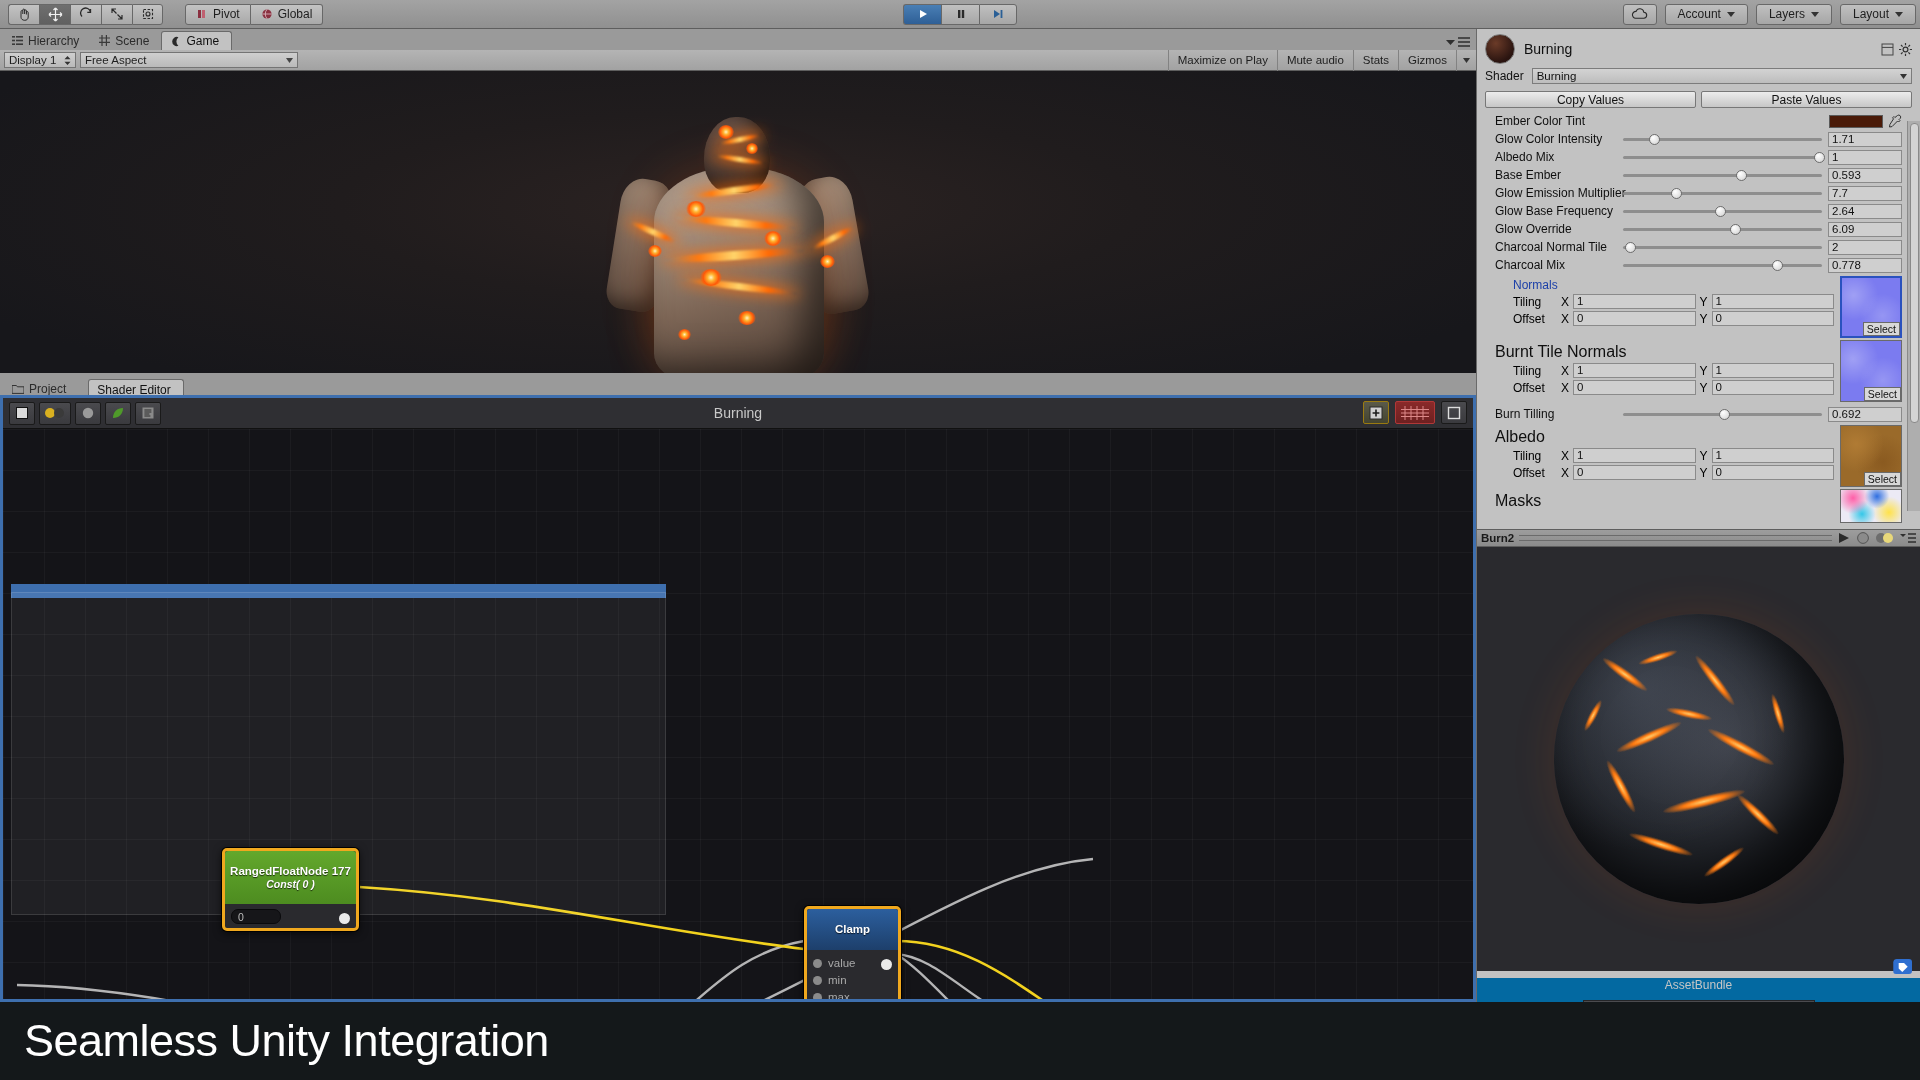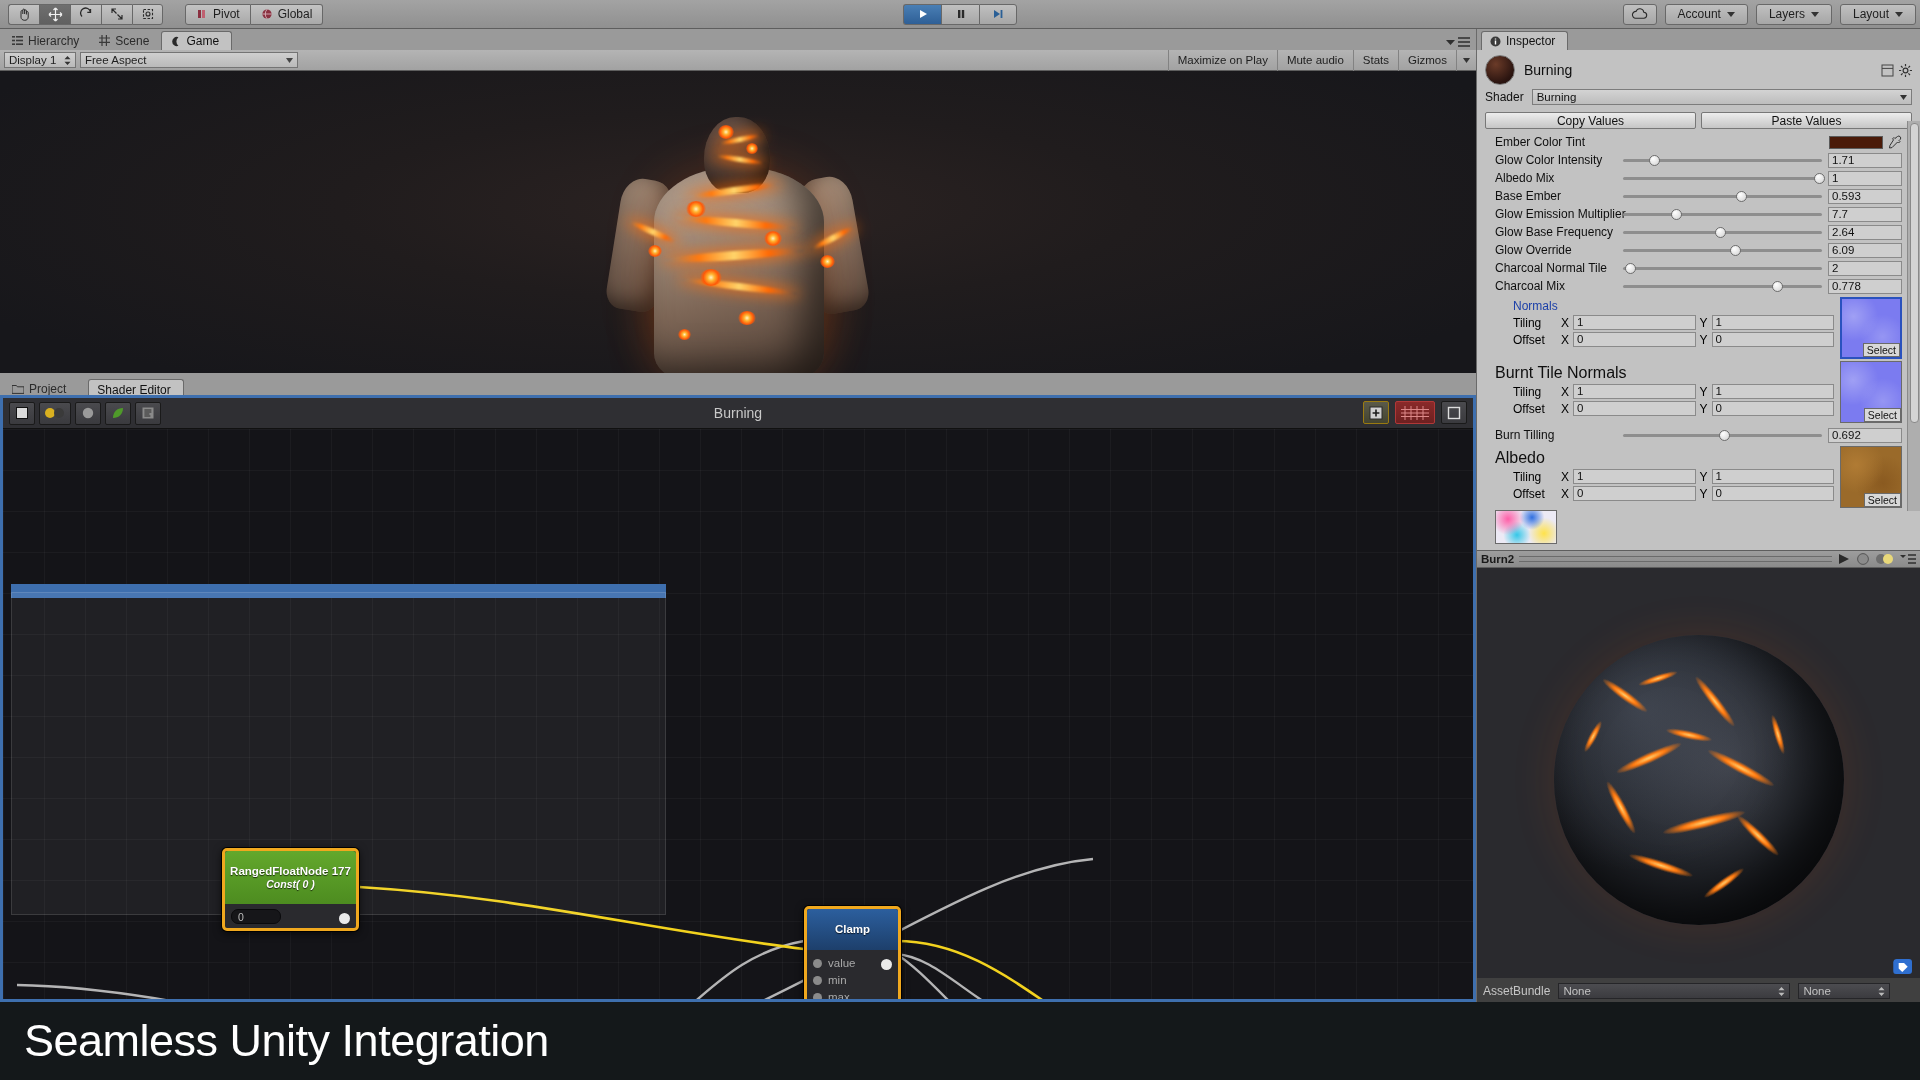--- a/index.html
+++ b/index.html
@@ -198,21 +198,21 @@
   .sphere { position:absolute; left:50%; top:50%; transform:translate(-50%,-50%);
     width:290px; height:290px; border-radius:50%;
     background:
       radial-gradient(circle at 30% 25%, rgba(120,130,150,.32), transparent 55%),
       radial-gradient(circle at 60% 45%, #3a3d45 0%, #23262c 45%, #101114 100%);
     box-shadow: inset -28px -24px 60px rgba(0,0,0,.75), 0 0 46px rgba(255,90,10,.12); }
   .crack { position:absolute; border-radius:50%;
     background:radial-gradient(ellipse, #ffd070 0%, #ff7a10 35%, rgba(200,50,0,0) 75%);
     filter:blur(.5px); }
   .assetbar { position:absolute; left:0; bottom:27px; width:100%; height:26px;
-    background:#404040; display:flex; align-items:center; padding:0 6px; gap:8px; }
+    background:#0369a1; display:flex; align-items:center; padding:0 6px; gap:8px;flex-direction:column; }
   .ab-lbl { font-size:12px; color:#c6c6c6; }
   .ab-drop { height:16px; background:linear-gradient(#4c4c50,#3b3b3f); border:1px solid #252528;
     font-size:11.5px; color:#c2c2c2; display:flex; align-items:center;
     justify-content:space-between; padding:0 4px; }
   .tagbtn { position:absolute; right:6px; top:-20px; width:19px; height:15px;
     border-radius:3px; background:#2f6fd0; display:flex; align-items:center;
     justify-content:center; }
 
   
   .caption { position:absolute; left:0; bottom:0; width:1920px; height:78px;
@@ -536,37 +536,20 @@
           </div>
           <div class="out-dot" style="top:9px"></div>
         </div>
       </div>
 
     </div>
   </div>
 
   <div class="inspector">
 
-    <div class="insp-tabrow">
-      <div class="tab active" style="margin-left:4px">
-        <svg width="11" height="11" viewBox="0 0 11 11">
-          <circle cx="5.5" cy="5.5" r="5" fill="#3a3a3a"></circle>
-          <path d="M5.5 4.4v4M5.5 2.5v1" stroke="#fff" stroke-width="1.4"></path>
-        </svg>
-        <span>Inspector</span>
-      </div>
-      <div class="tab-menu" style="right:6px">
-        <svg width="9" height="5" viewBox="0 0 9 5">
-            <path d="M0 0l4.5 5L9 0z" fill="#2f2f2f"></path>
-          </svg>
-        <svg width="12" height="10" viewBox="0 0 12 10">
-            <path d="M0 1h12M0 5h12M0 9h12" stroke="#2f2f2f" stroke-width="1.4"></path>
-          </svg>
-      </div>
-    </div>
 
     <div class="insp-head">
       <div class="insp-preview"></div>
       <div class="insp-title">Burning</div>
       <div style="margin-left:auto;display:flex;gap:5px">
         <svg width="13" height="13" viewBox="0 0 13 13">
           <rect x="1" y="1" width="11" height="11" fill="none" stroke="#444"></rect>
             <path d="M1 4.4h11" stroke="#444"></path>
         </svg>
         <svg width="13" height="13" viewBox="0 0 13 13">
@@ -739,20 +722,23 @@
             <span>Y</span>
             <div class="tin">0</div>
           </div>
         </div>
         <div class="texbox albedotex">
           <div class="selbtn">Select</div>
         </div>
       </div>
 
       <div class="texrow" style="margin-top:2px">
+        <div class="texfields" style="flex:1;padding-left:0">
+          <div class="sectlabel">Masks</div>
+        </div>
         <div class="texbox masktex" style="height:34px"></div>
       </div>
     </div>
 
     <div style="position:absolute;right:0;top:92px;width:13px;height:390px;background:#aeaeae;border-left:1px solid #8a8a8a">
       <div style="position:absolute;left:2px;top:2px;width:9px;height:300px;background:#d4d4d4;border:1px solid #8a8a8a;border-radius:4px"></div>
     </div>
 
     <div class="prevbar" style="margin-top:6px">
       <span>Burn2</span>

